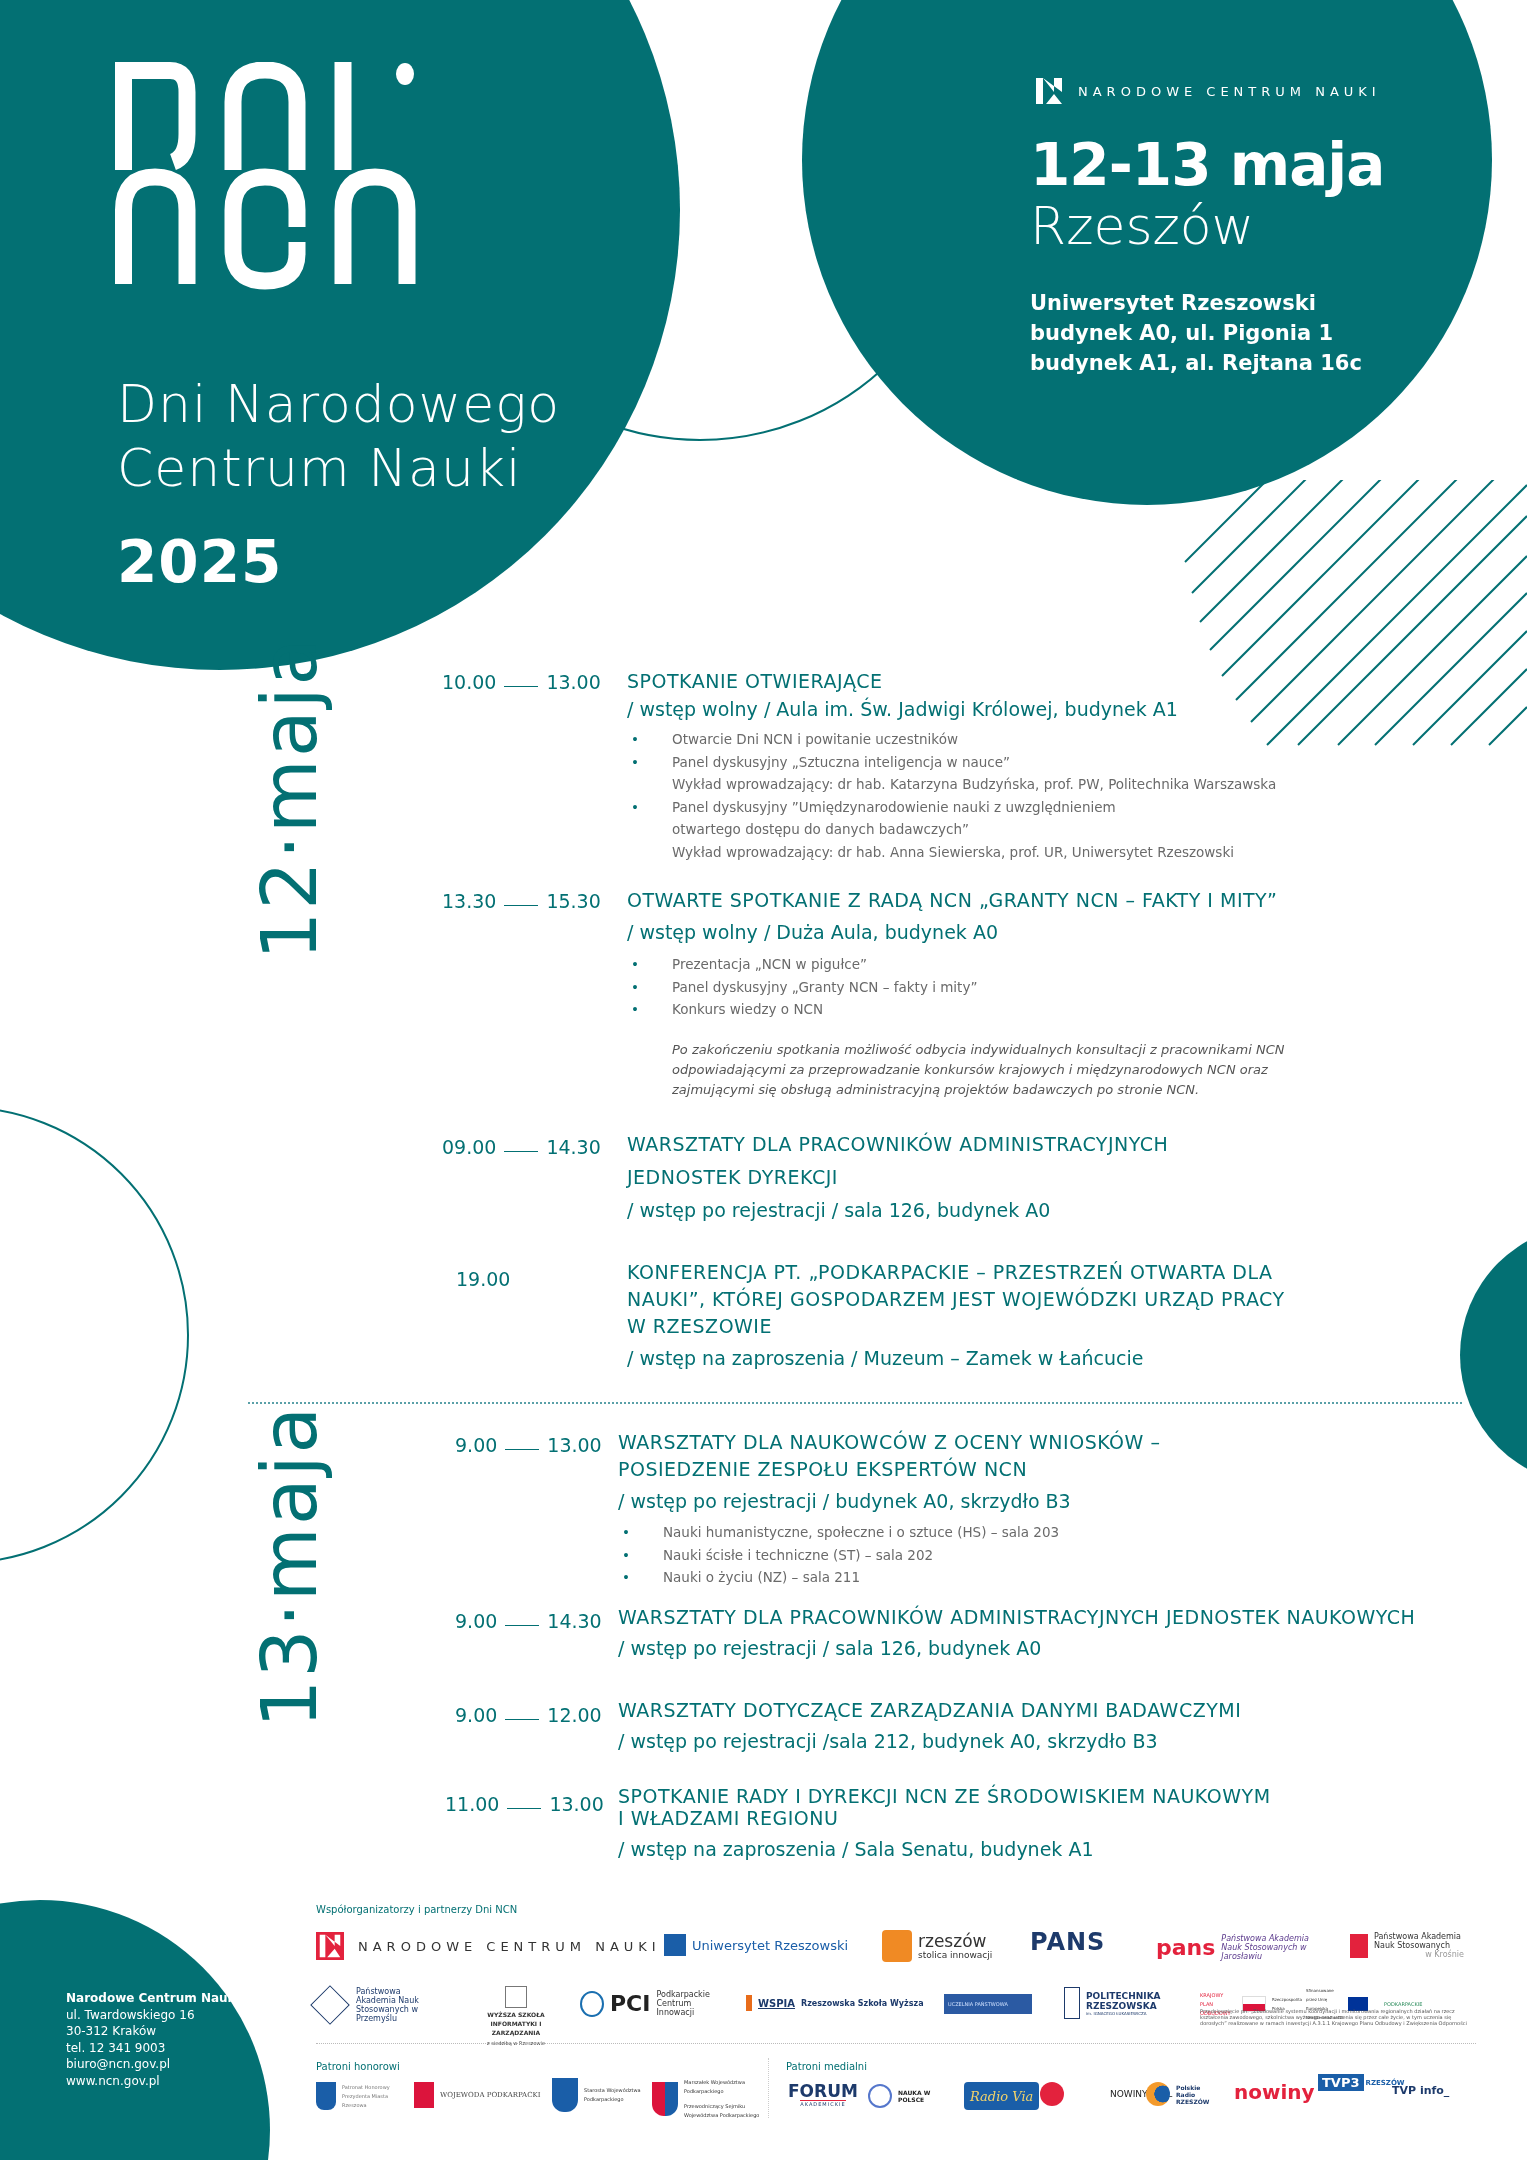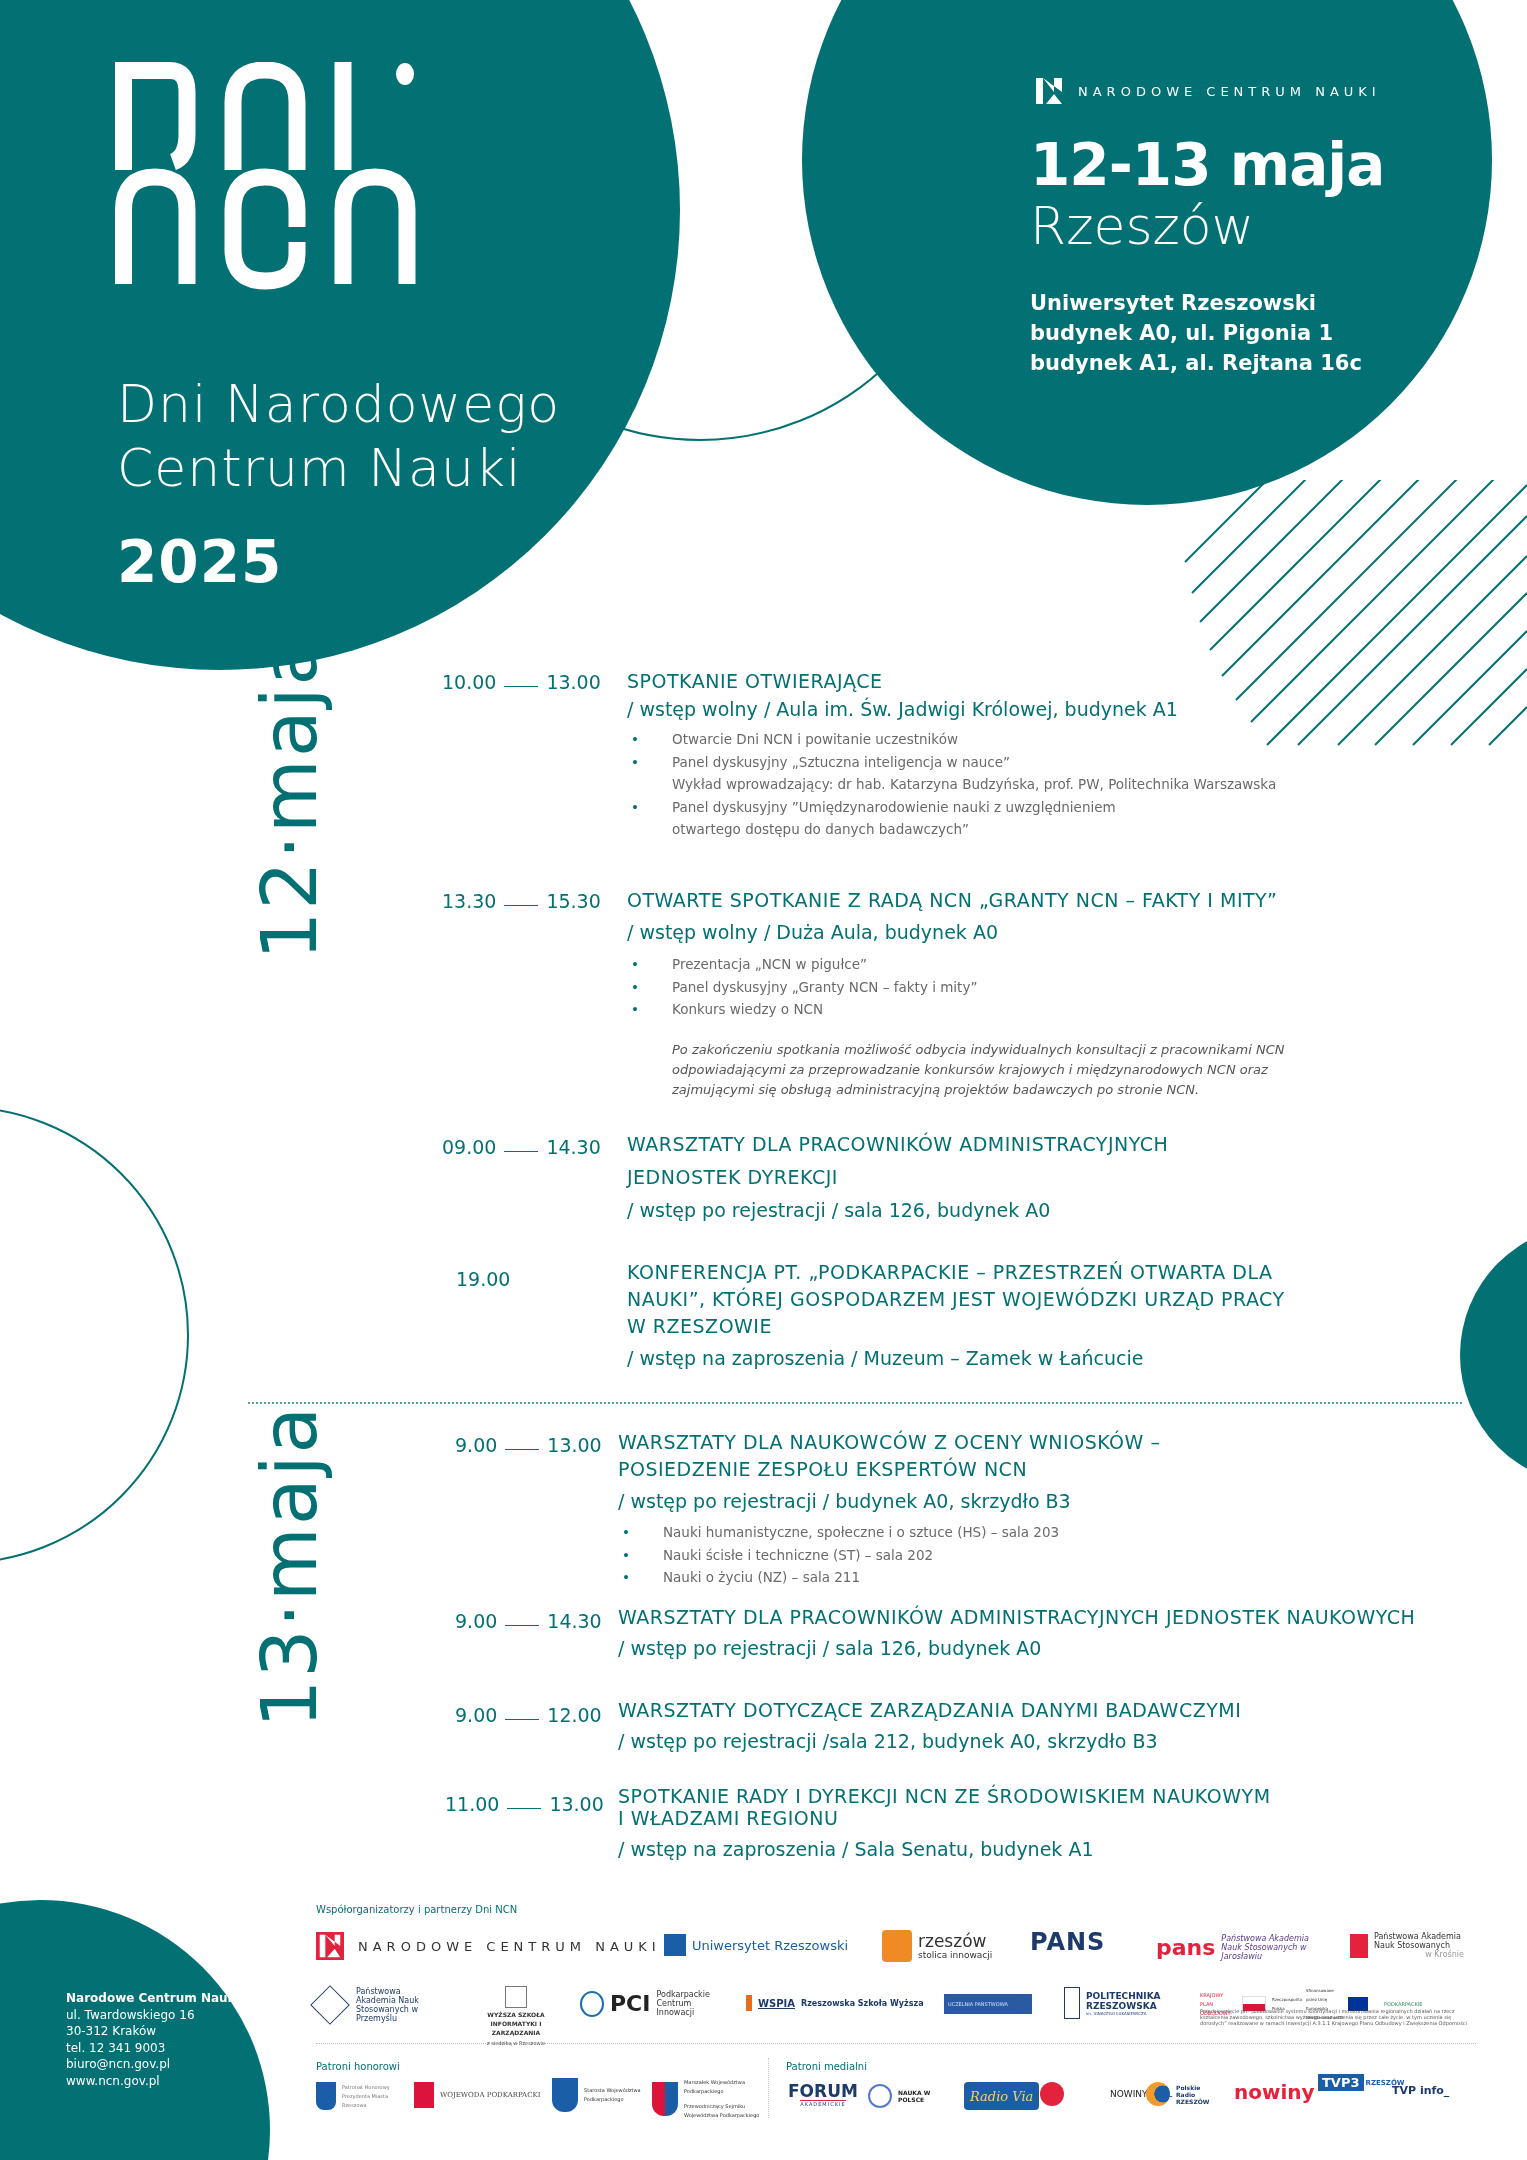--- a/index.html
+++ b/index.html
@@ -133,21 +133,21 @@
 
 <div>
   <div class="time" style="left:442px; top:671px;">
     <span>10.00</span><span class="sep"></span><span>13.00</span>
   </div>
   <div class="title" style="left:627px; top:668px;">SPOTKANIE OTWIERAJĄCE</div>
   <div class="info" style="left:627px; top:698px;">/ wstęp wolny / Aula im. Św. Jadwigi Królowej, budynek A1</div>
   <ul class="bullets" style="left:627px; top:728px;">
     <li><span class="b">•</span><span>Otwarcie Dni NCN i powitanie uczestników</span></li>
     <li><span class="b">•</span><span>Panel dyskusyjny „Sztuczna inteligencja w nauce”</span><span class="sub">Wykład wprowadzający: dr hab. Katarzyna Budzyńska, prof. PW, Politechnika Warszawska</span></li>
-    <li><span class="b">•</span><span>Panel dyskusyjny ”Umiędzynarodowienie nauki z uwzględnieniem</span><span class="sub">otwartego dostępu do danych badawczych”</span></li>
+    <li><span class="b">•</span><span>Panel dyskusyjny ”Umiędzynarodowienie nauki z uwzględnieniem</span><span class="sub">otwartego dostępu do danych badawczych”</span><span class="sub">Wykład wprowadzający: dr hab. Anna Siewierska, prof. UR, Uniwersytet Rzeszowski</span></li>
   </ul>
 </div>
 
 <div>
   <div class="time" style="left:442px; top:890px;">
     <span>13.30</span><span class="sep"></span><span>15.30</span>
   </div>
   <div class="title" style="left:627px; top:887px; white-space:nowrap;">OTWARTE SPOTKANIE Z RADĄ NCN „GRANTY NCN – FAKTY I MITY”</div>
   <div class="info" style="left:627px; top:921px;">/ wstęp wolny / Duża Aula, budynek A0</div>
   <ul class="bullets" style="left:627px; top:953px;">

